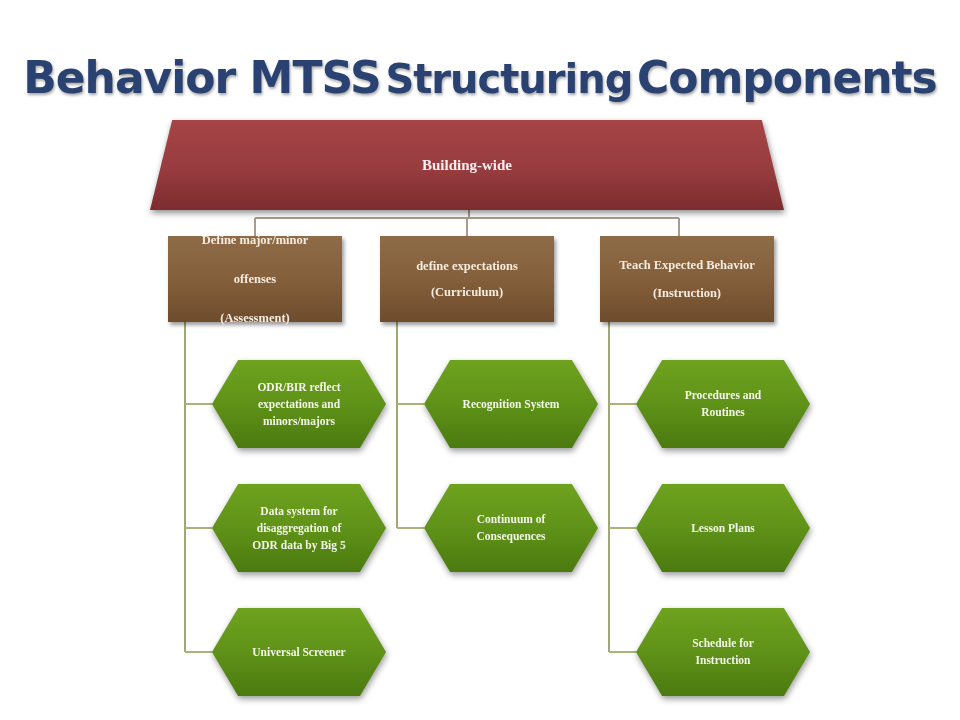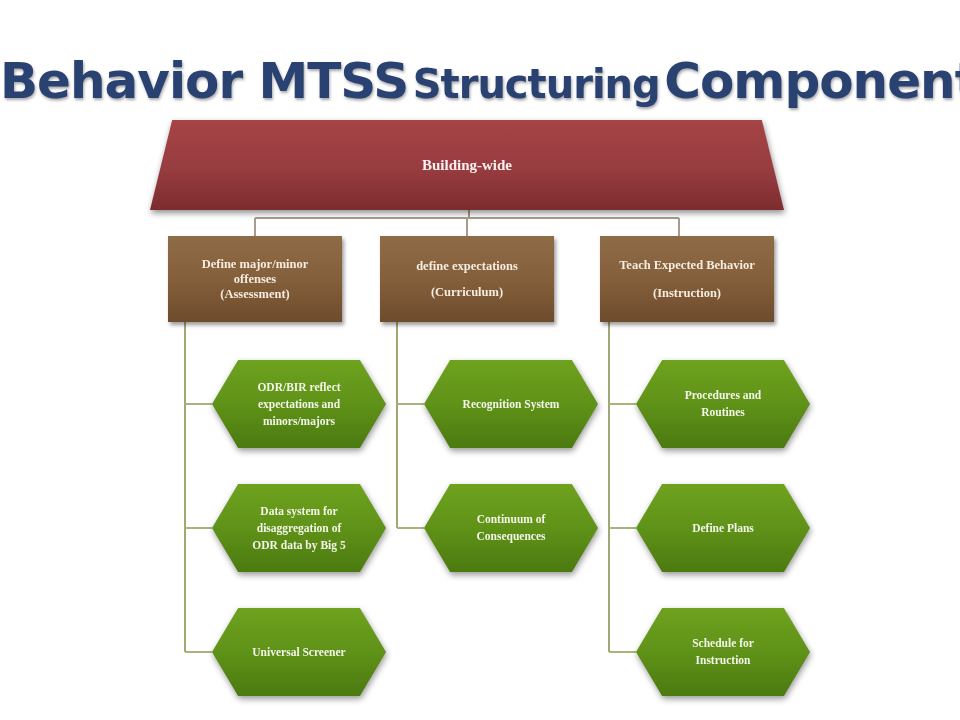--- a/index.html
+++ b/index.html
@@ -8,21 +8,21 @@
       position: relative; overflow: hidden;
       font-family: "DejaVu Serif", "Liberation Serif", serif;
     }
     .title {
       position: absolute; left: 0; top: 52px; width: 960px; text-align: center;
       color: #2a4272; font-family: "DejaVu Sans", "Liberation Sans", sans-serif;
       font-weight: bold; letter-spacing: -1px;
       text-shadow: 1px 2px 3px rgba(0,0,0,0.35);
       white-space: nowrap;
     }
-    .title .big { font-size: 50px; }
+    .title .big { font-size: 44px; }
     .title .small { font-size: 40px; }
     svg.lines { position: absolute; left: 0; top: 0; }
     .top-wrap {
       position: absolute; left: 150px; top: 120px; width: 634px; height: 90px;
       filter: drop-shadow(1px 3px 3px rgba(0,0,0,0.45));
     }
     .top {
       width: 100%; height: 100%;
       clip-path: polygon(3.5% 0, 96.5% 0, 100% 100%, 0 100%);
       background: linear-gradient(to bottom, #a64447 0%, #973c3f 55%, #7c2c2f 100%);
@@ -83,21 +83,21 @@
   <line x1="609" y1="528" x2="636" y2="528" stroke="#a8b47a" stroke-width="2"></line>
   <line x1="609" y1="652" x2="636" y2="652" stroke="#a8b47a" stroke-width="2"></line>
 </svg>
 
 <div class="top-wrap">
   <div class="top">
     <span>Building-wide</span>
   </div>
 </div>
 
-<div class="cat" style="left:168px;">
+<div class="cat" style="left:168px;gap:24px;">
   <span>Define major/minor</span>
   <span>offenses</span>
   <span>(Assessment)</span>
 </div>
 <div class="cat" style="left:380px; line-height:26px;">
   <span>define expectations</span>
   <span>(Curriculum)</span>
 </div>
 <div class="cat" style="left:591px; line-height:28px;margin-left:9px;">
   <span>Teach Expected Behavior</span>
@@ -137,21 +137,21 @@
 </div>
 
 <div class="hex-wrap" style="left:636px; top:360px;">
   <div class="hex">
     <span>Procedures and</span>
     <span>Routines</span>
   </div>
 </div>
 <div class="hex-wrap" style="left:636px; top:484px;">
   <div class="hex">
-    <span>Define Plans</span>
+    <span>Lesson Plans</span>
   </div>
 </div>
 <div class="hex-wrap" style="left:636px; top:608px;">
   <div class="hex">
     <span>Schedule for</span>
     <span>Instruction</span>
   </div>
 </div>
 
 </body></html>

